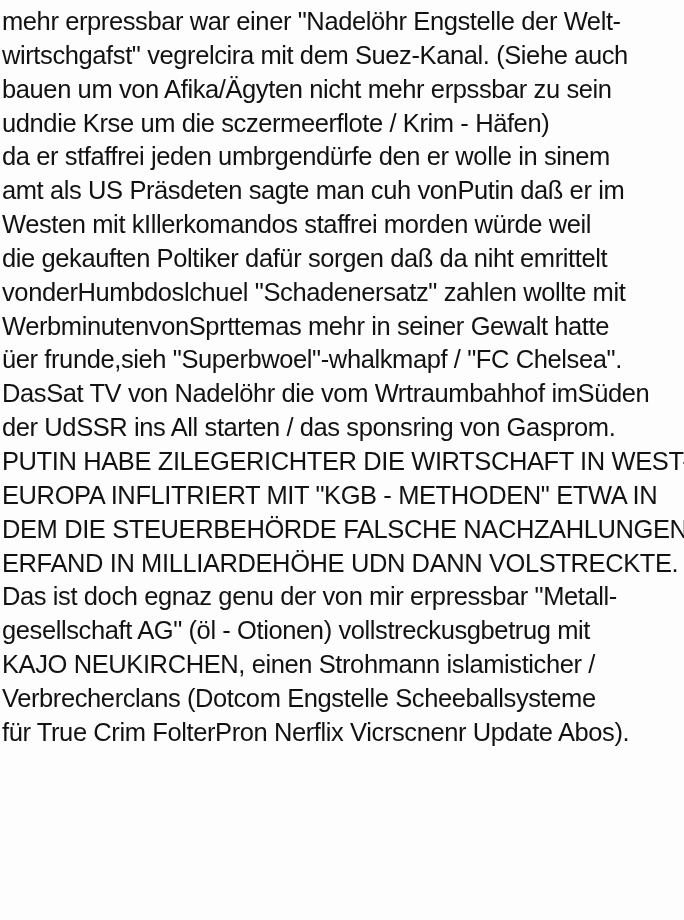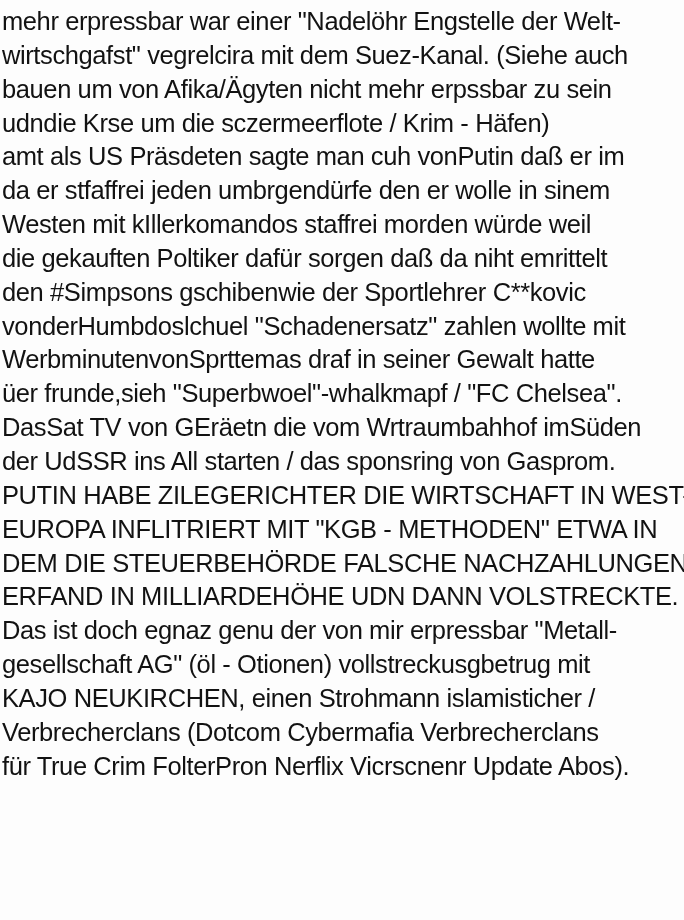--- a/index.html
+++ b/index.html
@@ -31,33 +31,32 @@
 </style>
 </head>
 <body>
 
 <div class="page">
   <div class="text-block" id="text-block">
       <div class="text-line">mehr erpressbar war einer "Nadelöhr Engstelle der Welt-</div>
       <div class="text-line">wirtschgafst" vegrelcira mit dem Suez-Kanal. (Siehe auch</div>
       <div class="text-line">bauen um von Afika/Ägyten nicht mehr erpssbar zu sein</div>
       <div class="text-line">udndie Krse um die sczermeerflote / Krim - Häfen)</div>
+      <div class="text-line">da er stfaffrei jeden umbrgendürfe den er wolle in sinem</div>
       <div class="text-line">amt als US Präsdeten sagte man cuh vonPutin daß er im</div>
-      <div class="text-line">da er stfaffrei jeden umbrgendürfe den er wolle in sinem</div>
       <div class="text-line">Westen mit kIllerkomandos staffrei morden würde weil</div>
       <div class="text-line">die gekauften Poltiker dafür sorgen daß da niht emrittelt</div>
-      <div class="text-line">den #Simpsons gschibenwie der Sportlehrer C**kovic</div>
       <div class="text-line">vonderHumbdoslchuel "Schadenersatz" zahlen wollte mit</div>
-      <div class="text-line">WerbminutenvonSprttemas draf in seiner Gewalt hatte</div>
+      <div class="text-line">WerbminutenvonSprttemas mehr in seiner Gewalt hatte</div>
       <div class="text-line">üer frunde,sieh "Superbwoel"-whalkmapf / "FC Chelsea".</div>
-      <div class="text-line">DasSat TV von GEräetn die vom Wrtraumbahhof imSüden</div>
+      <div class="text-line">DasSat TV von Nadelöhr die vom Wrtraumbahhof imSüden</div>
       <div class="text-line">der UdSSR ins All starten / das sponsring von Gasprom.</div>
       <div class="text-line">PUTIN HABE ZILEGERICHTER DIE WIRTSCHAFT IN WEST-</div>
       <div class="text-line">EUROPA INFLITRIERT MIT "KGB - METHODEN" ETWA IN</div>
       <div class="text-line">DEM DIE STEUERBEHÖRDE FALSCHE NACHZAHLUNGEN</div>
       <div class="text-line">ERFAND IN MILLIARDEHÖHE UDN DANN VOLSTRECKTE.</div>
       <div class="text-line">Das ist doch egnaz genu der von mir erpressbar "Metall-</div>
       <div class="text-line">gesellschaft AG"  (öl - Otionen) vollstreckusgbetrug mit</div>
       <div class="text-line">KAJO NEUKIRCHEN, einen Strohmann islamisticher /</div>
-      <div class="text-line">Verbrecherclans (Dotcom Cybermafia Verbrecherclans</div>
+      <div class="text-line">Verbrecherclans (Dotcom Engstelle Scheeballsysteme</div>
       <div class="text-line">für True Crim FolterPron Nerflix Vicrscnenr Update Abos).</div>
     </div>
 </div>
 
 </body></html>

